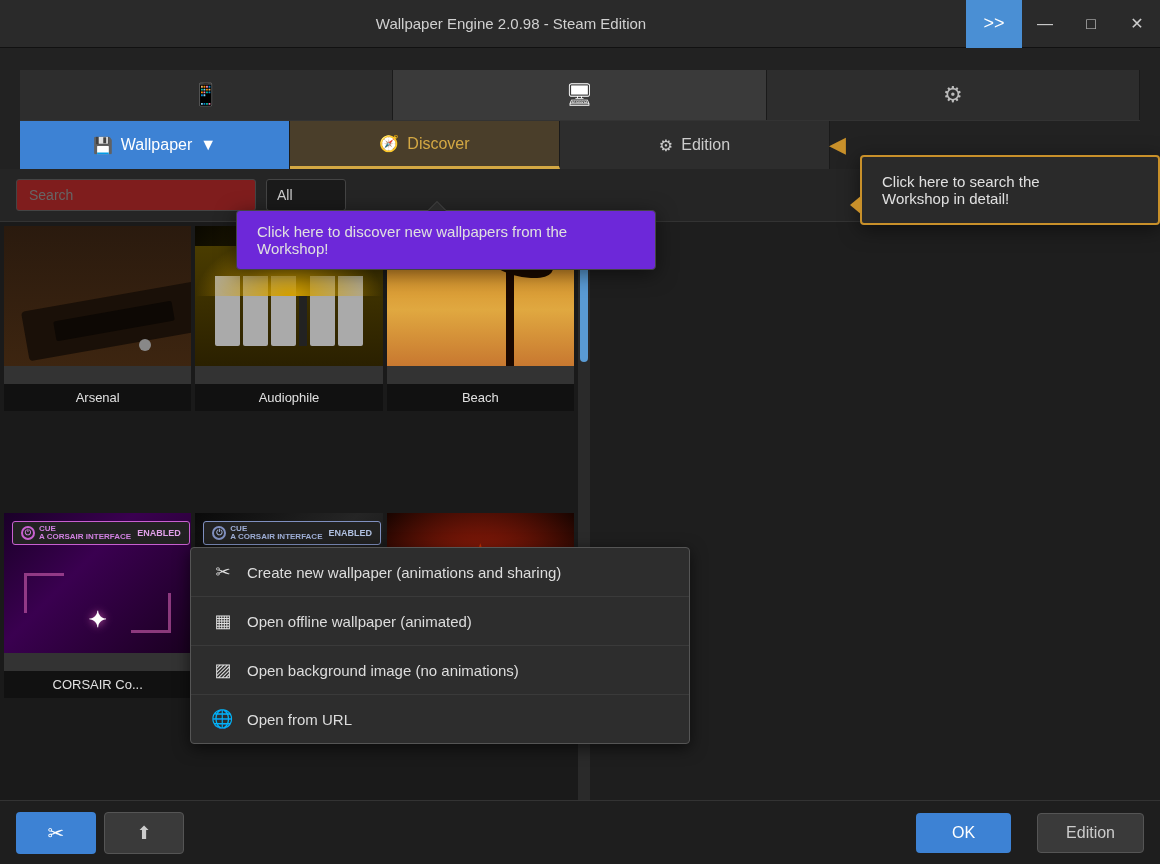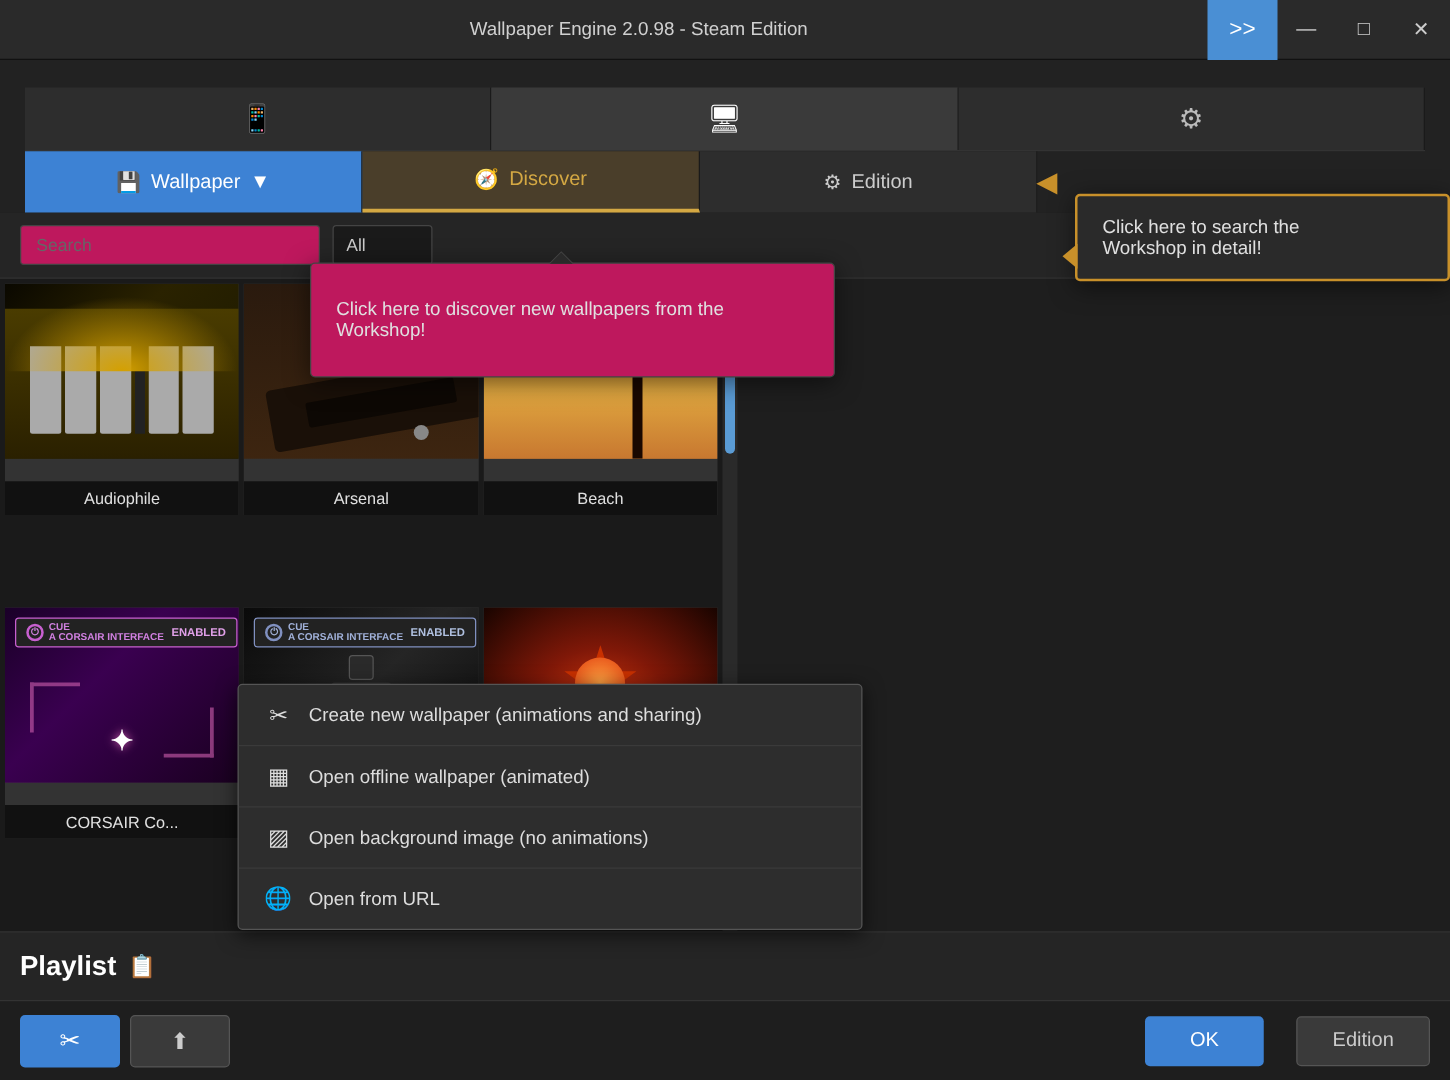--- a/index.html
+++ b/index.html
@@ -141,21 +141,21 @@
     
     .search-row {
       background: #252525;
       padding: 10px 16px;
       display: flex;
       align-items: center;
       gap: 10px;
       border-bottom: 1px solid #333;
     }
     .search-input {
-      background: #be185d;
+      background: #7f1d1d;
       border: 1px solid #444;
       color: #ccc;
       padding: 7px 12px;
       font-size: 14px;
       border-radius: 3px;
       width: 240px;
       outline: none;
     }
     .search-input::placeholder { color: #666; }
     .filter-dropdown {
@@ -241,25 +241,25 @@
       flex: 1;
       background: #1e1e1e;
       display: flex;
       flex-direction: column;
     }
 
     
     .tooltip-discover {
       position: absolute;
       top: 210px;
-      left: 248px;
-      background: #be185d;
+      left: 236px;
+      background: #6d28d9;
       border: 1px solid #444;
       color: #e0e0e0;
-      padding: 28px 20px;
+      padding: 12px 20px;
       font-size: 15px;
       border-radius: 4px;
       max-width: 420px;
       z-index: 100;
       box-shadow: 0 4px 20px rgba(0,0,0,0.5);
     }
     .tooltip-discover::before {
       content: '';
       position: absolute;
       top: -10px;
@@ -538,47 +538,47 @@
       </select>
       <span class="dropdown-arrow">▼</span>
     </div>
   </div>
 
   <div class="content-area">
 
     <div class="wallpaper-grid">
 
       <div class="wallpaper-item">
+        <div class="arsenal-gun">
+
+          <div style="position:absolute; bottom:20px; left:20px; width:180px; height:50px; background:#1a1008; border-radius:4px; transform:rotate(-10deg);"></div>
+          <div style="position:absolute; bottom:35px; left:50px; width:120px; height:20px; background:#0d0804; border-radius:2px; transform:rotate(-10deg);"></div>
+          <div style="position:absolute; bottom:15px; right:40px; width:12px; height:12px; background:#888; border-radius:50%;"></div>
+        </div>
+        <div class="wallpaper-label">Arsenal</div>
+      </div>
+
+      <div class="wallpaper-item">
         <div class="audiophile-vis">
 
           <div style="position:absolute; bottom:0; left:0; right:0; height:120px; background: linear-gradient(to top, #2a2000 0%, #4a3c00 100%);"></div>
           <div style="position:absolute; bottom:20px; left:20px; right:20px; height:80px; display:flex; gap:3px; align-items:flex-end;">
             <div style="flex:1; background:#aaa; height:70px; border-radius:0 0 2px 2px;"></div>
             <div style="flex:1; background:#aaa; height:70px; border-radius:0 0 2px 2px;"></div>
             <div style="flex:1; background:#aaa; height:70px; border-radius:0 0 2px 2px;"></div>
             <div style="width:8px; background:#222; height:50px;"></div>
             <div style="flex:1; background:#aaa; height:70px; border-radius:0 0 2px 2px;"></div>
             <div style="flex:1; background:#aaa; height:70px; border-radius:0 0 2px 2px;"></div>
           </div>
           <div style="position:absolute; top:10px; left:0; right:0; height:60px; background:radial-gradient(ellipse at 50% 100%, #d4a000 0%, transparent 70%);"></div>
         </div>
         <div class="wallpaper-label">Audiophile</div>
       </div>
 
       <div class="wallpaper-item">
-        <div class="arsenal-gun">
-
-          <div style="position:absolute; bottom:20px; left:20px; width:180px; height:50px; background:#1a1008; border-radius:4px; transform:rotate(-10deg);"></div>
-          <div style="position:absolute; bottom:35px; left:50px; width:120px; height:20px; background:#0d0804; border-radius:2px; transform:rotate(-10deg);"></div>
-          <div style="position:absolute; bottom:15px; right:40px; width:12px; height:12px; background:#888; border-radius:50%;"></div>
-        </div>
-        <div class="wallpaper-label">Arsenal</div>
-      </div>
-
-      <div class="wallpaper-item">
         <div class="beach-vis">
           <div style="position:absolute; top:0; left:0; right:0; bottom:0; background:linear-gradient(to bottom, #8a5020 0%, #d4902a 30%, #e0a840 60%, #c87830 100%);"></div>
 
           <div style="position:absolute; bottom:0; right:60px; width:8px; height:100px; background:#1a0800;"></div>
           <div style="position:absolute; top:10px; right:30px; width:70px; height:30px; background:#1a0a00; border-radius:50% 0 50% 50%; transform:rotate(-20deg);"></div>
           <div style="position:absolute; top:20px; right:20px; width:70px; height:30px; background:#1a0a00; border-radius:0 50% 50% 50%; transform:rotate(15deg);"></div>
         </div>
         <div class="wallpaper-label">Beach</div>
       </div>
 
@@ -642,24 +642,20 @@
     </div>
 
     <div class="grid-scrollbar">
       <div class="scrollbar-thumb"></div>
     </div>
 
     <div class="right-panel">
     </div>
   </div>
 
-  <div class="playlist-row">
-    <span class="playlist-label">Playlist</span>
-    <span class="playlist-icon">📋</span>
-  </div>
 
   <div class="bottom-bar">
     <div class="bottom-left">
       <button class="btn-icon">
         <span>✂</span>
       </button>
       <button class="btn-upload">
         <span>⬆</span>
       </button>
     </div>

